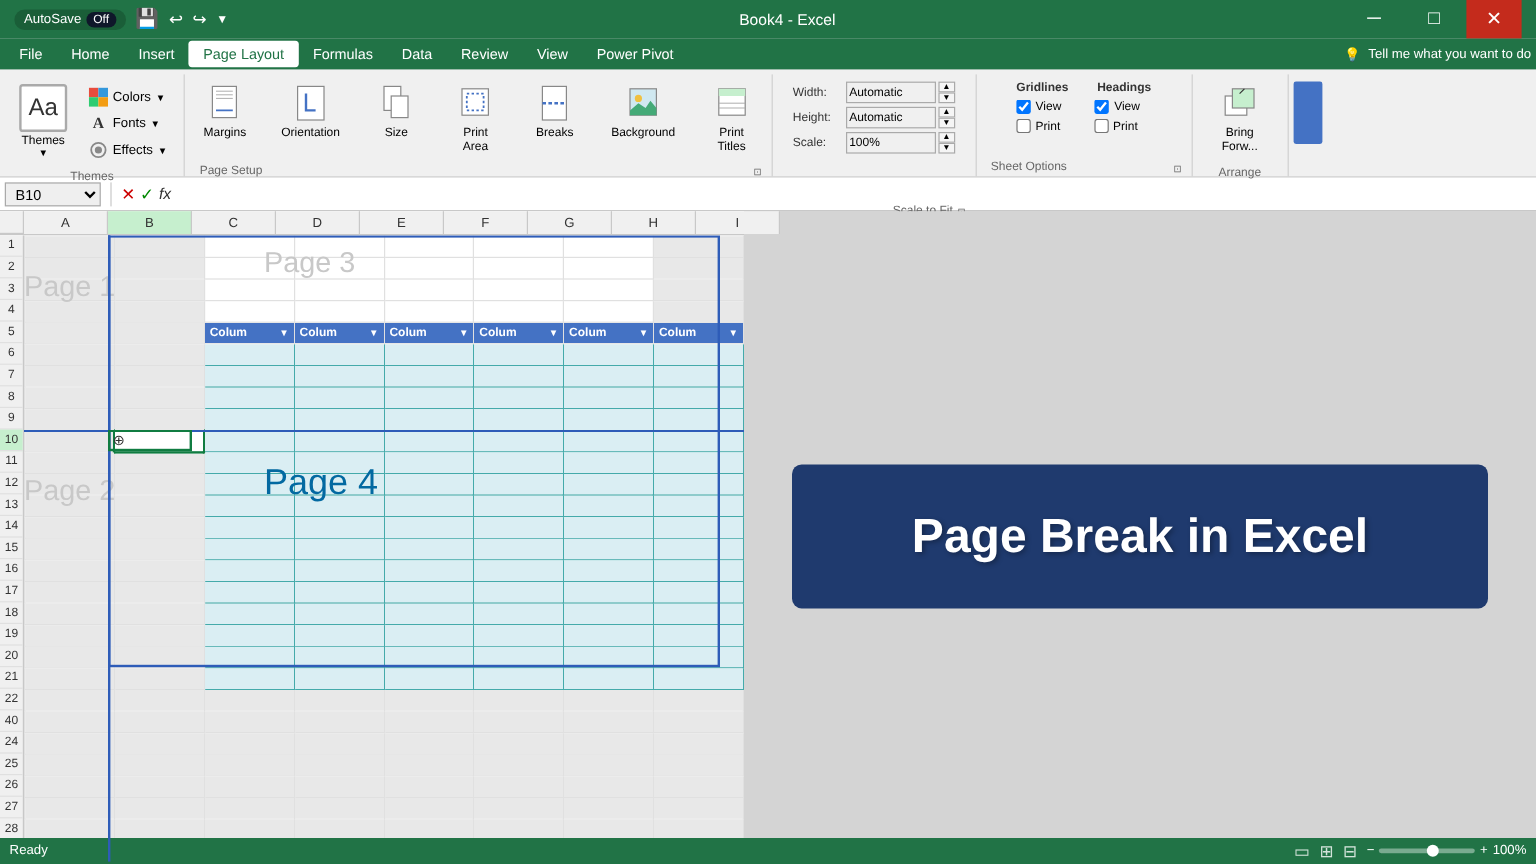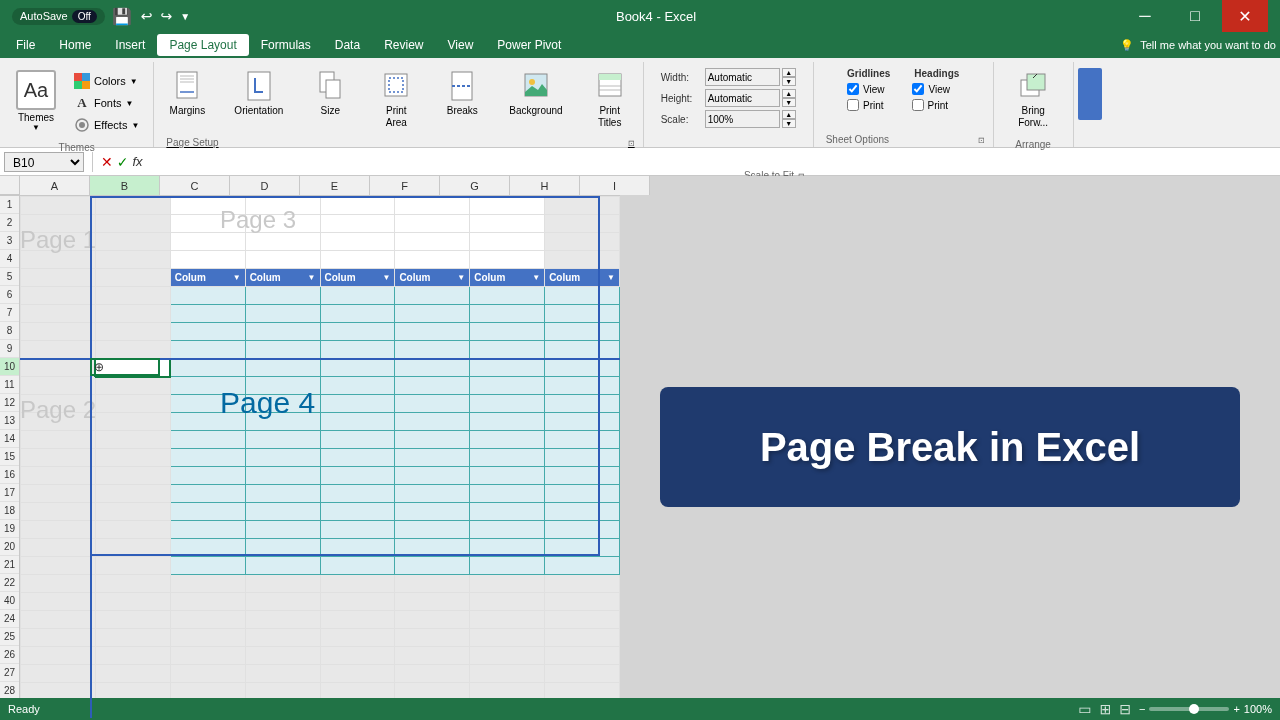--- a/index.html
+++ b/index.html
@@ -415,21 +415,21 @@
           <svg width="28" height="32">
               <rect x="3" y="4" width="22" height="22" fill="white" stroke="#888" stroke-width="1"></rect>
               <rect x="3" y="4" width="22" height="6" fill="#c6efce"></rect>
               <line x1="3" y1="16" x2="25" y2="16" stroke="#aaa" stroke-width="0.8"></line>
               <line x1="3" y1="20" x2="25" y2="20" stroke="#aaa" stroke-width="0.8"></line>
             </svg>
         </div>
         <span class="ribbon-btn-label">Print<br>Titles</span>
       </div>
     </div>
-    <div style="display:flex; width:100%; align-items:center; justify-content:space-between; margin-top:-2px;text-decoration:underline;">
+    <div style="display:flex; width:100%; align-items:center; justify-content:space-between; margin-top:-2px;">
       <div class="ribbon-group-label">Page Setup</div>
       <span class="ribbon-group-expand">⊡</span>
     </div>
   </div>
 
   <div class="ribbon-group" style="min-width:170px;gap:36px;">
     <div class="ribbon-group-content" style="flex-direction:column; gap:3px; padding:6px 4px;">
       <div class="stf-row">
         <span class="stf-lbl">Width:</span>
         <div class="stf-val" style="font-size:10px;">Automatic</div>

